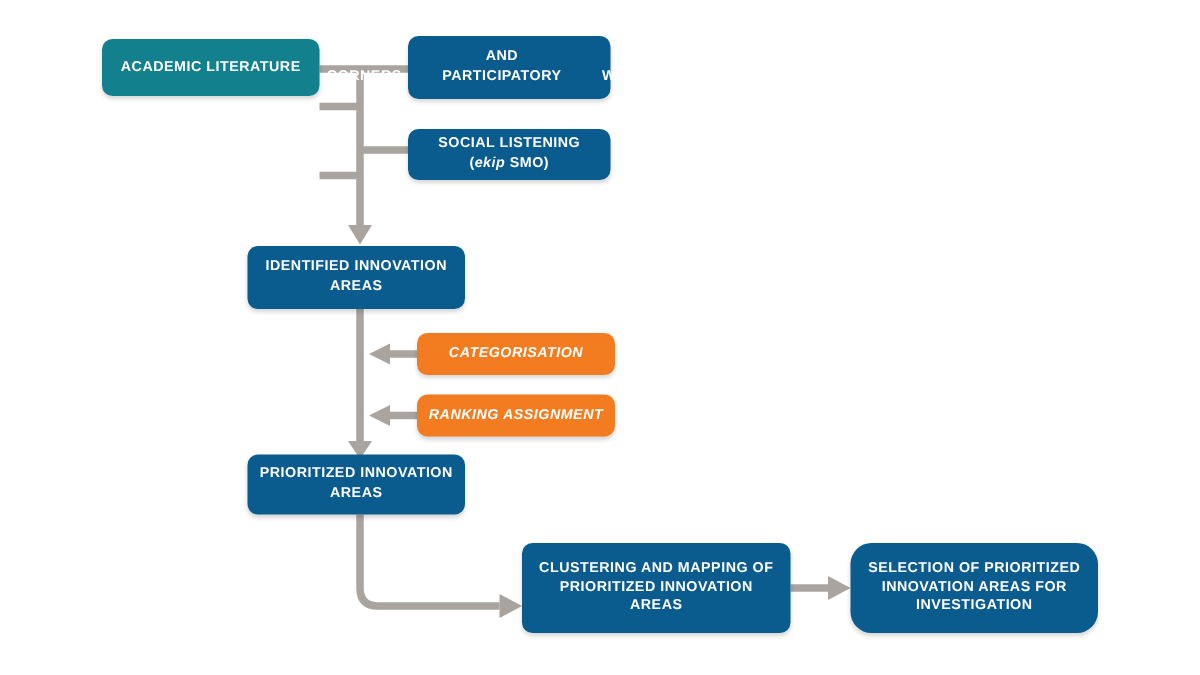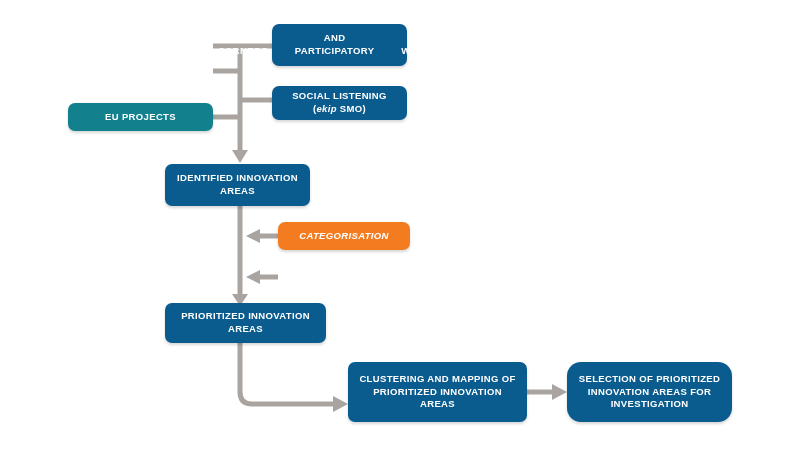--- a/index.html
+++ b/index.html
@@ -88,47 +88,50 @@
     <line class="wire-thin" x1="278" y1="277" x2="260" y2="277"></line>
     <polygon class="head" points="260,270 260,284 246,277"></polygon>
 
     <path class="wire" d="M 240 343 L 240 392 Q 240 404 252 404 L 333 404"></path>
     <polygon class="head" points="333,396 333,412 348,404"></polygon>
 
     <line class="wire-thin" x1="527" y1="392" x2="552" y2="392"></line>
     <polygon class="head" points="552,384 552,400 567,392"></polygon>
   </svg>
 
+  <div class="node teal" style="left:68px; top:26px; width:145px; height:38px;">
+    <span>ACADEMIC LITERATURE</span>
+  </div>
 
 
-  <div class="node teal" style="left:68px; top:103px; width:145px; height:28px;">
-    <span>EU PROJECTS</span>
-  </div>
 
   <div class="node blue" style="left:272px; top:24px; width:135px; height:42px; flex-direction:row;gap:27px;">
     <span>POLICY CORNERS</span>
     <span>AND PARTICIPATORY</span>
     <span><i class="it">ekip</i><span style="display:inline"> WORKSHOP</span></span>
   </div>
 
   <div class="node blue" style="left:165px; top:164px; width:145px; height:42px;">
     <span>IDENTIFIED INNOVATION AREAS</span>
   </div>
 
   <div class="node blue" style="left:272px; top:86px; width:135px; height:34px; flex-direction:column;">
     <span>SOCIAL LISTENING</span>
     <span><span style="display:inline">(</span><i class="it">ekip</i><span style="display:inline"> SMO)</span></span>
   </div>
 
   <div class="node orange" style="left:278px; top:222px; width:132px; height:28px;">
     <span>CATEGORISATION</span>
   </div>
 
+  <div class="node orange" style="left:278px; top:263px; width:132px; height:28px;">
+    <span>RANKING ASSIGNMENT</span>
+  </div>
 
-  <div class="node blue" style="left:165px; top:303px; width:161px; height:40px;">
+  <div class="node blue" style="left:165px; top:303px; width:145px; height:40px;">
     <span>PRIORITIZED INNOVATION AREAS</span>
   </div>
 
   <div class="node blue" style="left:348px; top:362px; width:179px; height:60px;">
     <span>CLUSTERING AND MAPPING OF PRIORITIZED INNOVATION AREAS</span>
   </div>
 
   <div class="node blue" style="left:567px; top:362px; width:165px; height:60px;border-radius:14px;">
     <span>SELECTION OF PRIORITIZED INNOVATION AREAS FOR INVESTIGATION</span>
   </div>

